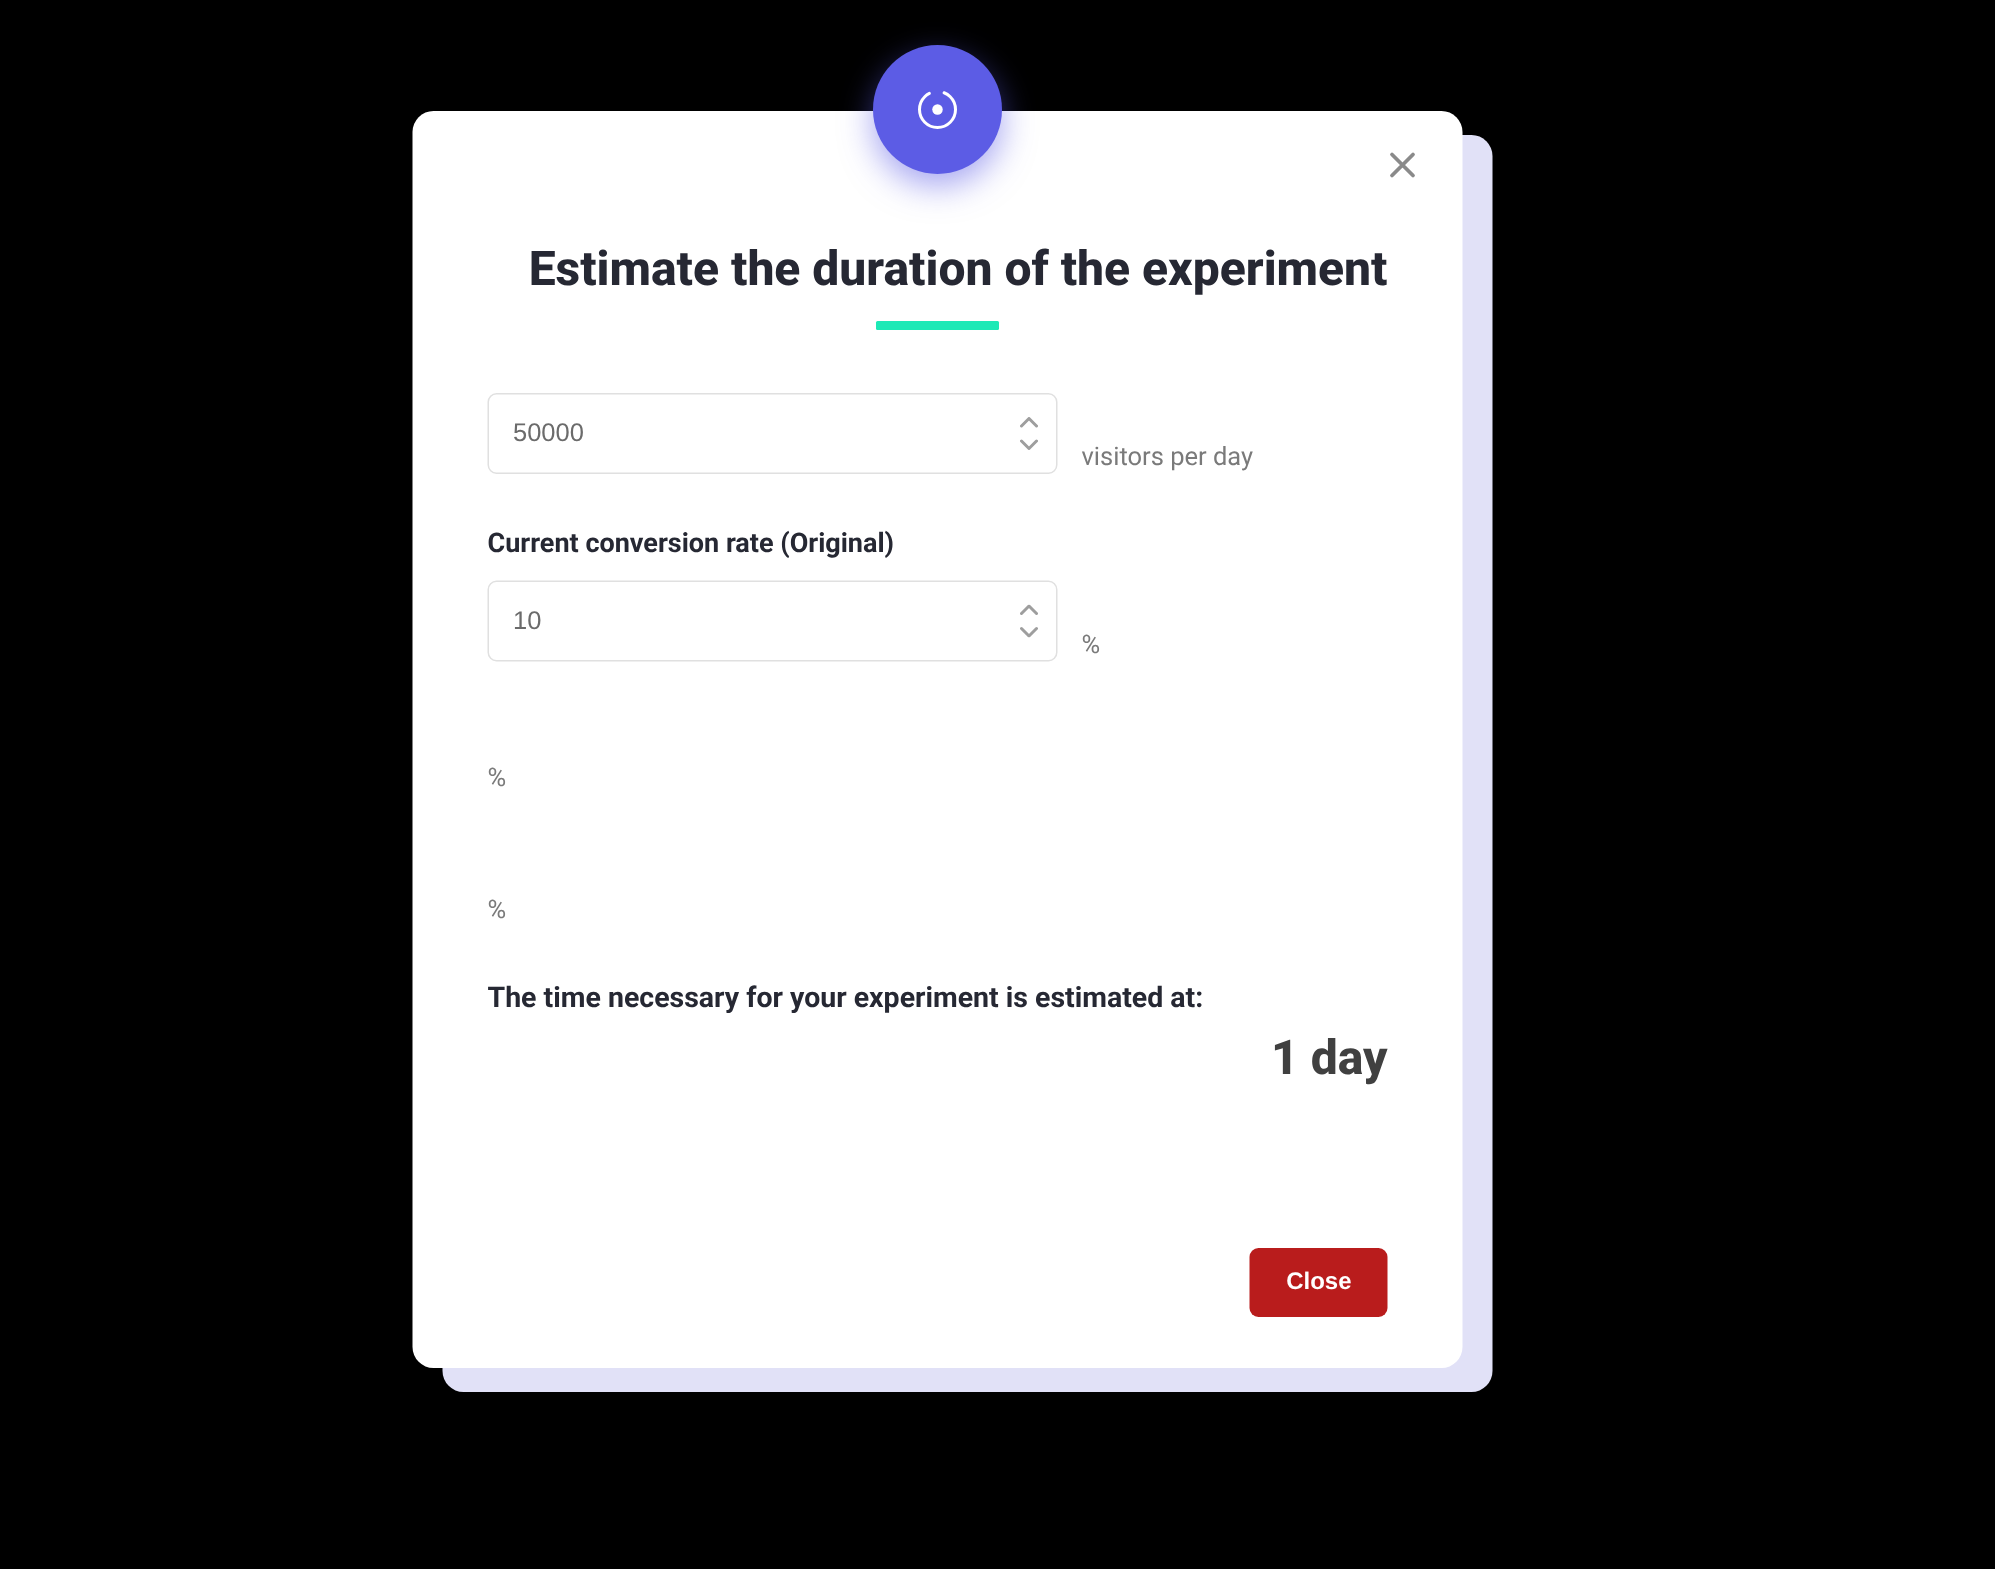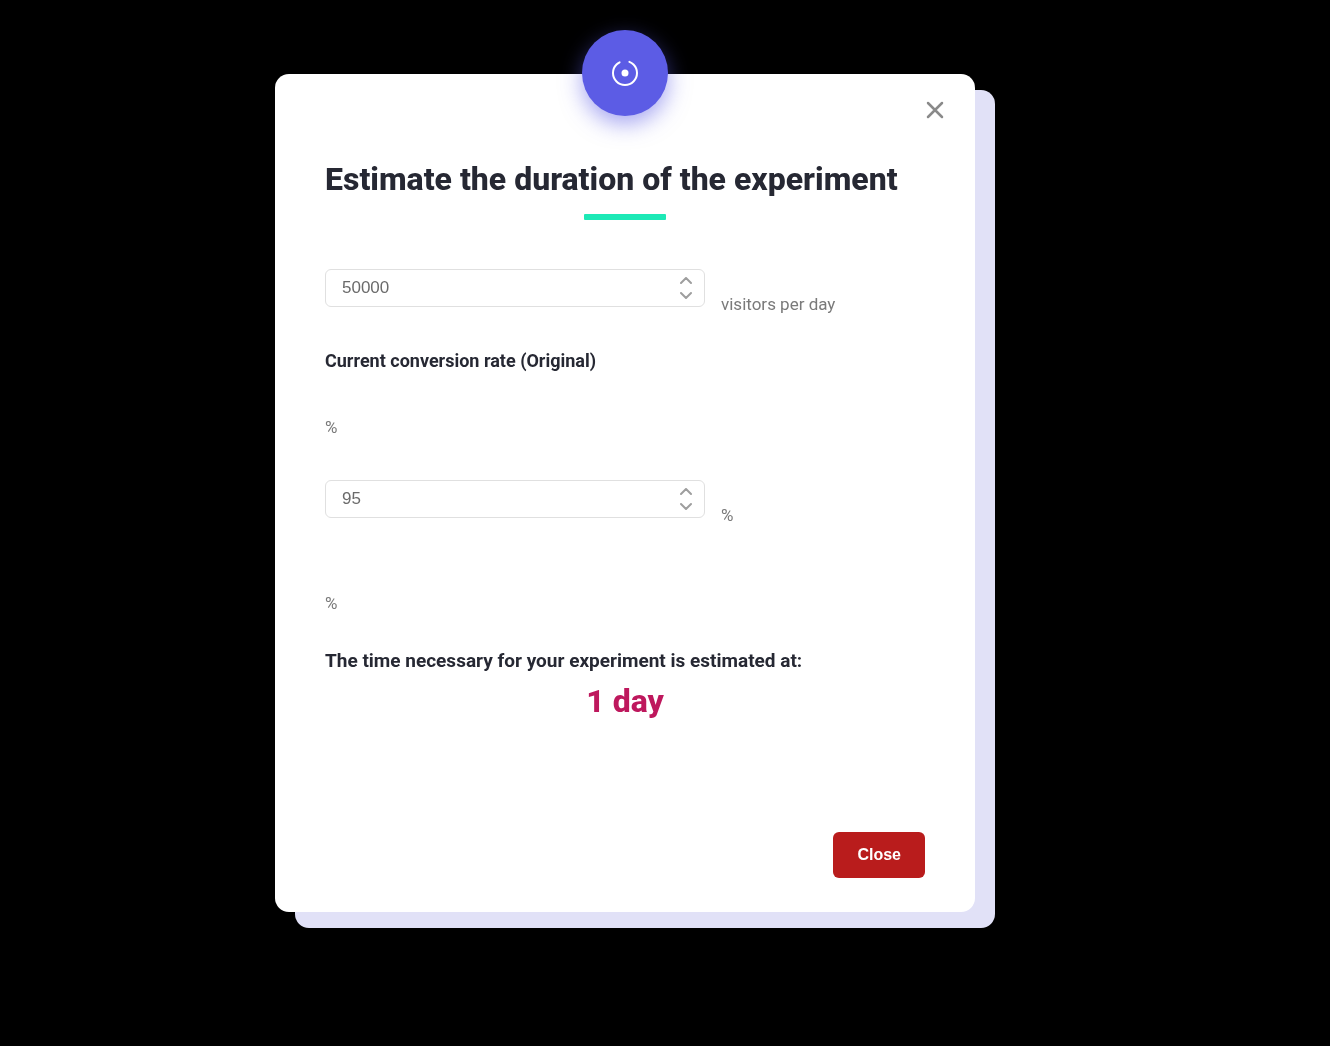--- a/index.html
+++ b/index.html
@@ -61,21 +61,21 @@
       align-items: center;
       justify-content: center;
       cursor: pointer;
       color: #8A8A8A;
     }
     .close-btn svg {
       width: 18px;
       height: 18px;
     }
     .title {
-      text-align: left;
+      text-align: right;
       font-size: 32px;
       font-weight: 800;
       color: #262833;
       margin-top: 26px;
       margin-bottom: 16px;
     }
     .title-underline {
       width: 82px;
       height: 6px;
       background: #1DE9B6;
@@ -96,21 +96,21 @@
       display: flex;
       align-items: center;
       gap: 16px;
     }
     .number-input-wrap {
       position: relative;
       width: 380px;
     }
     .number-input {
       width: 100%;
-      height: 38px;
+      height: 54px;
       border: 1px solid #E0E0E0;
       border-radius: 6px;
       padding: 0 46px 0 16px;
       font-size: 17px;
       color: #6B6B6B;
       outline: none;
       background: #fff;
     }
     .spinner {
       position: absolute;
@@ -140,24 +140,24 @@
       margin-top: 32px;
     }
     .result-text {
       font-size: 19px;
       font-weight: 700;
       color: #262833;
       margin-top: 30px;
       margin-bottom: 10px;
     }
     .result-value {
-      text-align: center;
+      text-align: right;
       font-size: 32px;
       font-weight: 800;
-      color: #be185d;
+      color: #404040;
     }
     .close-action {
       position: absolute;
       right: 50px;
       bottom: 34px;
       background: #b91c1c;
       color: #fff;
       font-size: 16px;
       font-weight: 700;
       border: none;
@@ -206,28 +206,22 @@
           </div>
         </div>
       </div>
       <span class="input-unit">visitors per day</span>
     </div>
   </div>
 
   <div class="form-group">
     <label class="form-label">Current conversion rate (Original)</label>
     <div class="input-row">
-      <span class="input-unit">%</span>
-    </div>
-  </div>
-
-  <div class="form-group">
-    <div class="input-row">
       <div class="number-input-wrap">
-        <input type="text" class="number-input" value="95" style="">
+        <input type="text" class="number-input" value="10" style="">
         <div class="spinner">
           <div class="spinner-btn">
             <svg viewBox="0 0 12 8">
                 <path d="M1 6 L6 1 L11 6" fill="none" stroke="currentColor" stroke-width="2" stroke-linecap="round" stroke-linejoin="round"></path>
               </svg>
           </div>
           <div class="spinner-btn">
             <svg viewBox="0 0 12 8">
                 <path d="M1 2 L6 7 L11 2" fill="none" stroke="currentColor" stroke-width="2" stroke-linecap="round" stroke-linejoin="round"></path>
               </svg>
@@ -237,18 +231,24 @@
       <span class="input-unit">%</span>
     </div>
   </div>
 
   <div class="form-group">
     <div class="input-row">
       <span class="input-unit">%</span>
     </div>
   </div>
 
+  <div class="form-group">
+    <div class="input-row">
+      <span class="input-unit">%</span>
+    </div>
+  </div>
+
   <p class="result-text">The time necessary for your experiment is estimated at:</p>
   <p class="result-value">1 day</p>
 
   <button class="close-action">Close</button>
 
 </div>
 
 </body></html>

